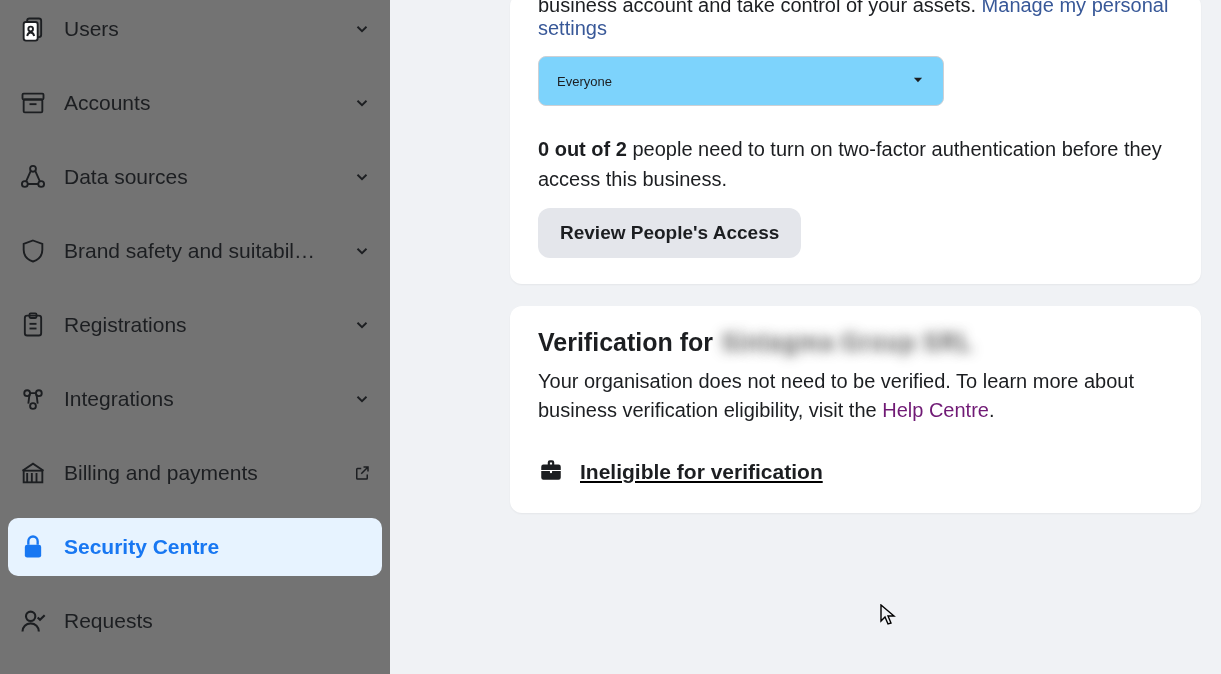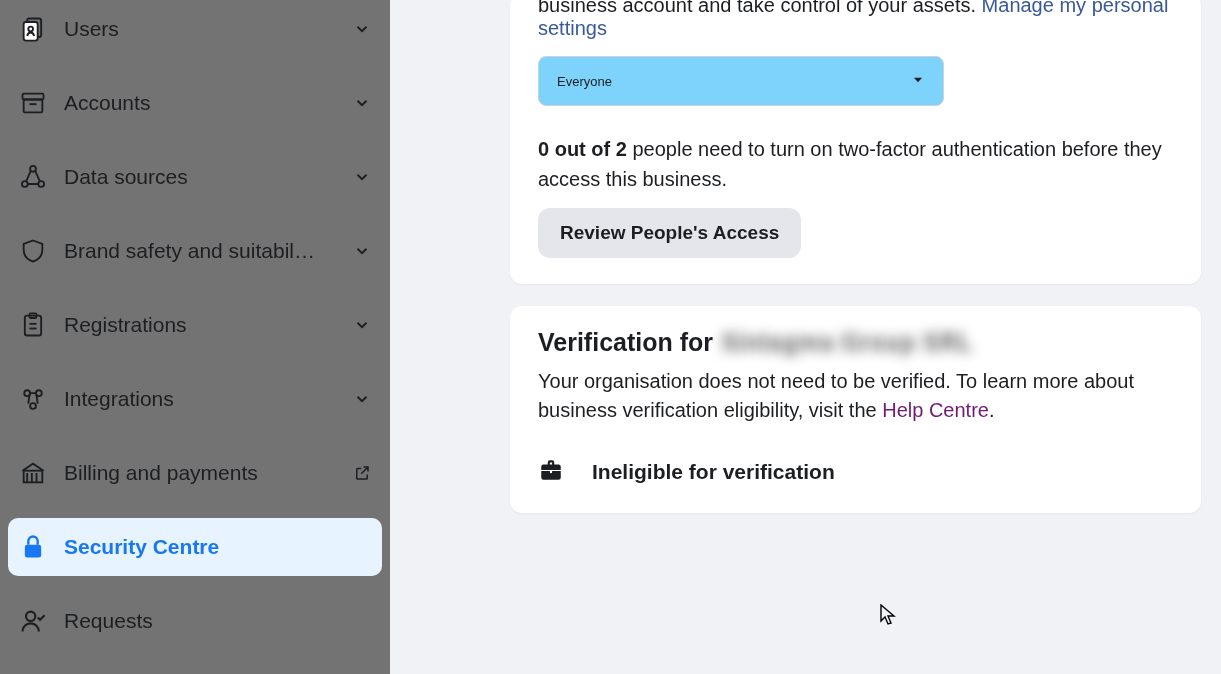--- a/index.html
+++ b/index.html
@@ -118,22 +118,23 @@
   .card p.desc {
     font-size: 20px;
     color:#1c1e21;
     margin-top:10px;
     line-height:1.45;
   }
   .card p.desc .link { color:#701a75; cursor:pointer; }
   .inel-row {
     display:flex;
     align-items:center;
-    gap:28px;
+    gap:16px;
     margin-top: 32px;
+    text-decoration: underline;
   }
   .inel-row .txt { font-size:21px; font-weight:700; color:#1c1e21; }
   .cursor {
     position:absolute;
     left: 880px;
     top: 604px;
     pointer-events:none;
   }
   .first-card-offset { margin-top:-6px; padding-top:0; }
 </style>

